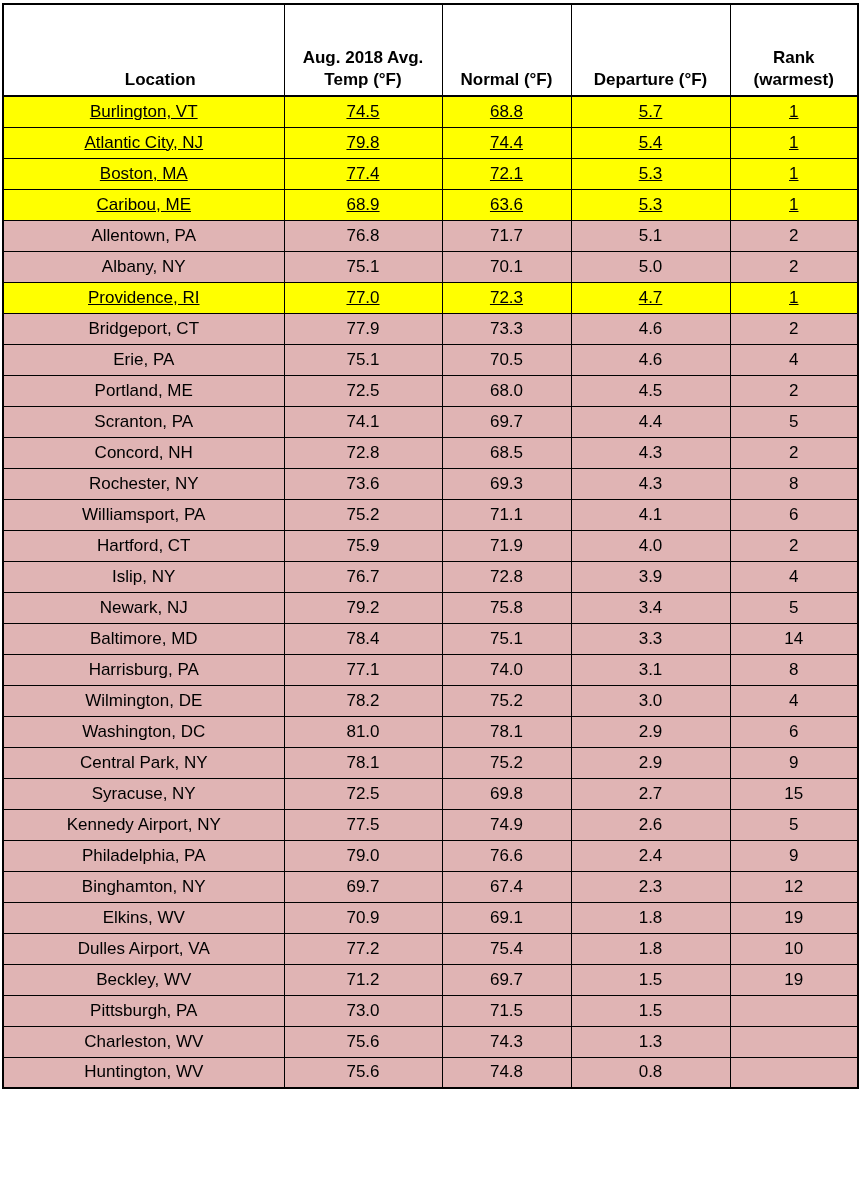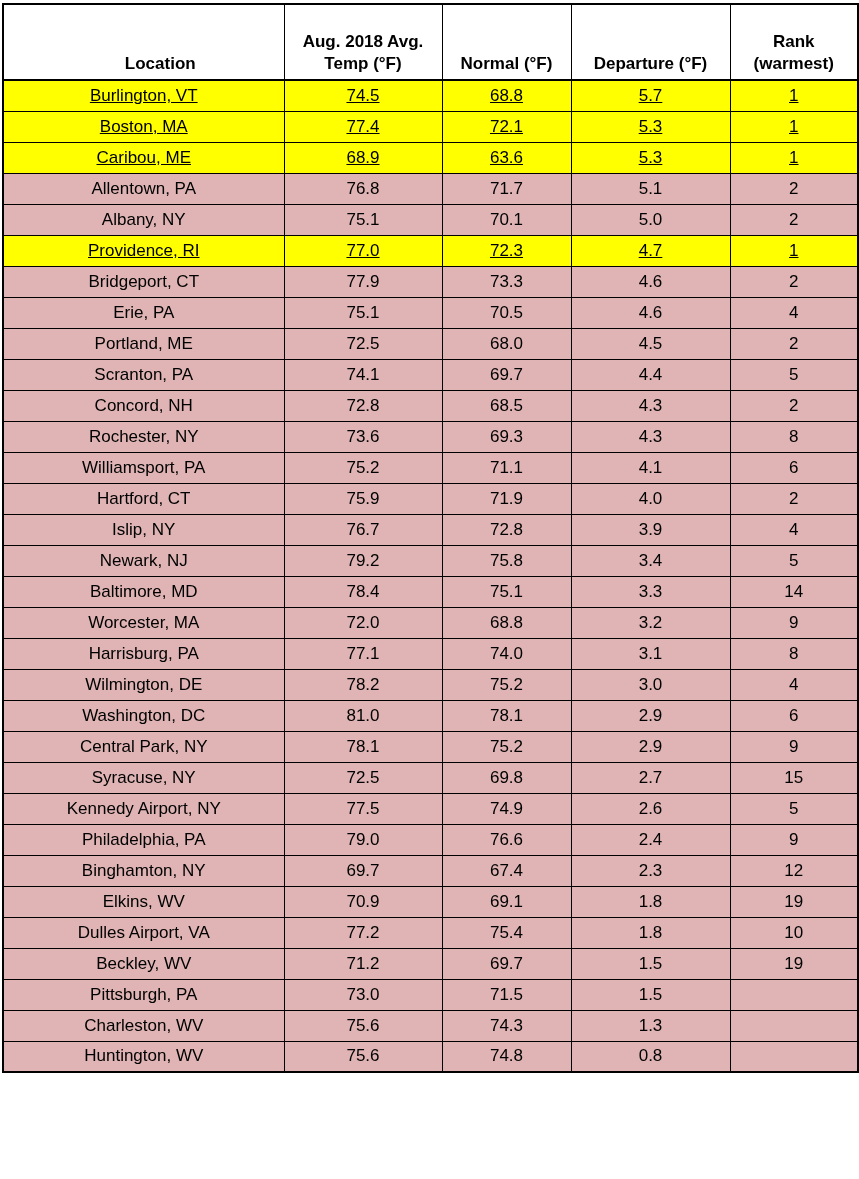--- a/index.html
+++ b/index.html
@@ -29,21 +29,21 @@
   table.temp-table col.c-loc   { width: 281px; }
   table.temp-table col.c-avg   { width: 158px; }
   table.temp-table col.c-norm  { width: 129px; }
   table.temp-table col.c-dep   { width: 159px; }
   table.temp-table col.c-rank  { width: 128px; }
 
   thead th {
     background: #ffffff;
     border: 1px solid #000000;
     border-width: 1px 1px 2px 1px;
-    height: 76px;
+    height: 92px;
     vertical-align: bottom;
     text-align: center;
     font-weight: bold;
     font-size: 17px;
     line-height: 22px;
     padding: 0 4px 4px 4px;
     color: #000000;
     box-sizing: border-box;
     white-space: nowrap;
   }
@@ -107,20 +107,27 @@
     </thead>
     <tbody id="table-body">
         <tr class="row-yellow">
           <td class="cell-loc">Burlington, VT</td>
           <td class="cell-val">74.5</td>
           <td class="cell-val">68.8</td>
           <td class="cell-val">5.7</td>
           <td class="cell-rank">1</td>
         </tr>
         <tr class="row-yellow">
+          <td class="cell-loc">Atlantic City, NJ</td>
+          <td class="cell-val">79.8</td>
+          <td class="cell-val">74.4</td>
+          <td class="cell-val">5.4</td>
+          <td class="cell-rank">1</td>
+        </tr>
+        <tr class="row-yellow">
           <td class="cell-loc">Boston, MA</td>
           <td class="cell-val">77.4</td>
           <td class="cell-val">72.1</td>
           <td class="cell-val">5.3</td>
           <td class="cell-rank">1</td>
         </tr>
         <tr class="row-yellow">
           <td class="cell-loc">Caribou, ME</td>
           <td class="cell-val">68.9</td>
           <td class="cell-val">63.6</td>
@@ -219,27 +226,20 @@
           <td class="cell-rank">5</td>
         </tr>
         <tr class="row-pink">
           <td class="cell-loc">Baltimore, MD</td>
           <td class="cell-val">78.4</td>
           <td class="cell-val">75.1</td>
           <td class="cell-val">3.3</td>
           <td class="cell-rank">14</td>
         </tr>
         <tr class="row-pink">
-          <td class="cell-loc">Worcester, MA</td>
-          <td class="cell-val">72.0</td>
-          <td class="cell-val">68.8</td>
-          <td class="cell-val">3.2</td>
-          <td class="cell-rank">9</td>
-        </tr>
-        <tr class="row-pink">
           <td class="cell-loc">Harrisburg, PA</td>
           <td class="cell-val">77.1</td>
           <td class="cell-val">74.0</td>
           <td class="cell-val">3.1</td>
           <td class="cell-rank">8</td>
         </tr>
         <tr class="row-pink">
           <td class="cell-loc">Wilmington, DE</td>
           <td class="cell-val">78.2</td>
           <td class="cell-val">75.2</td>

